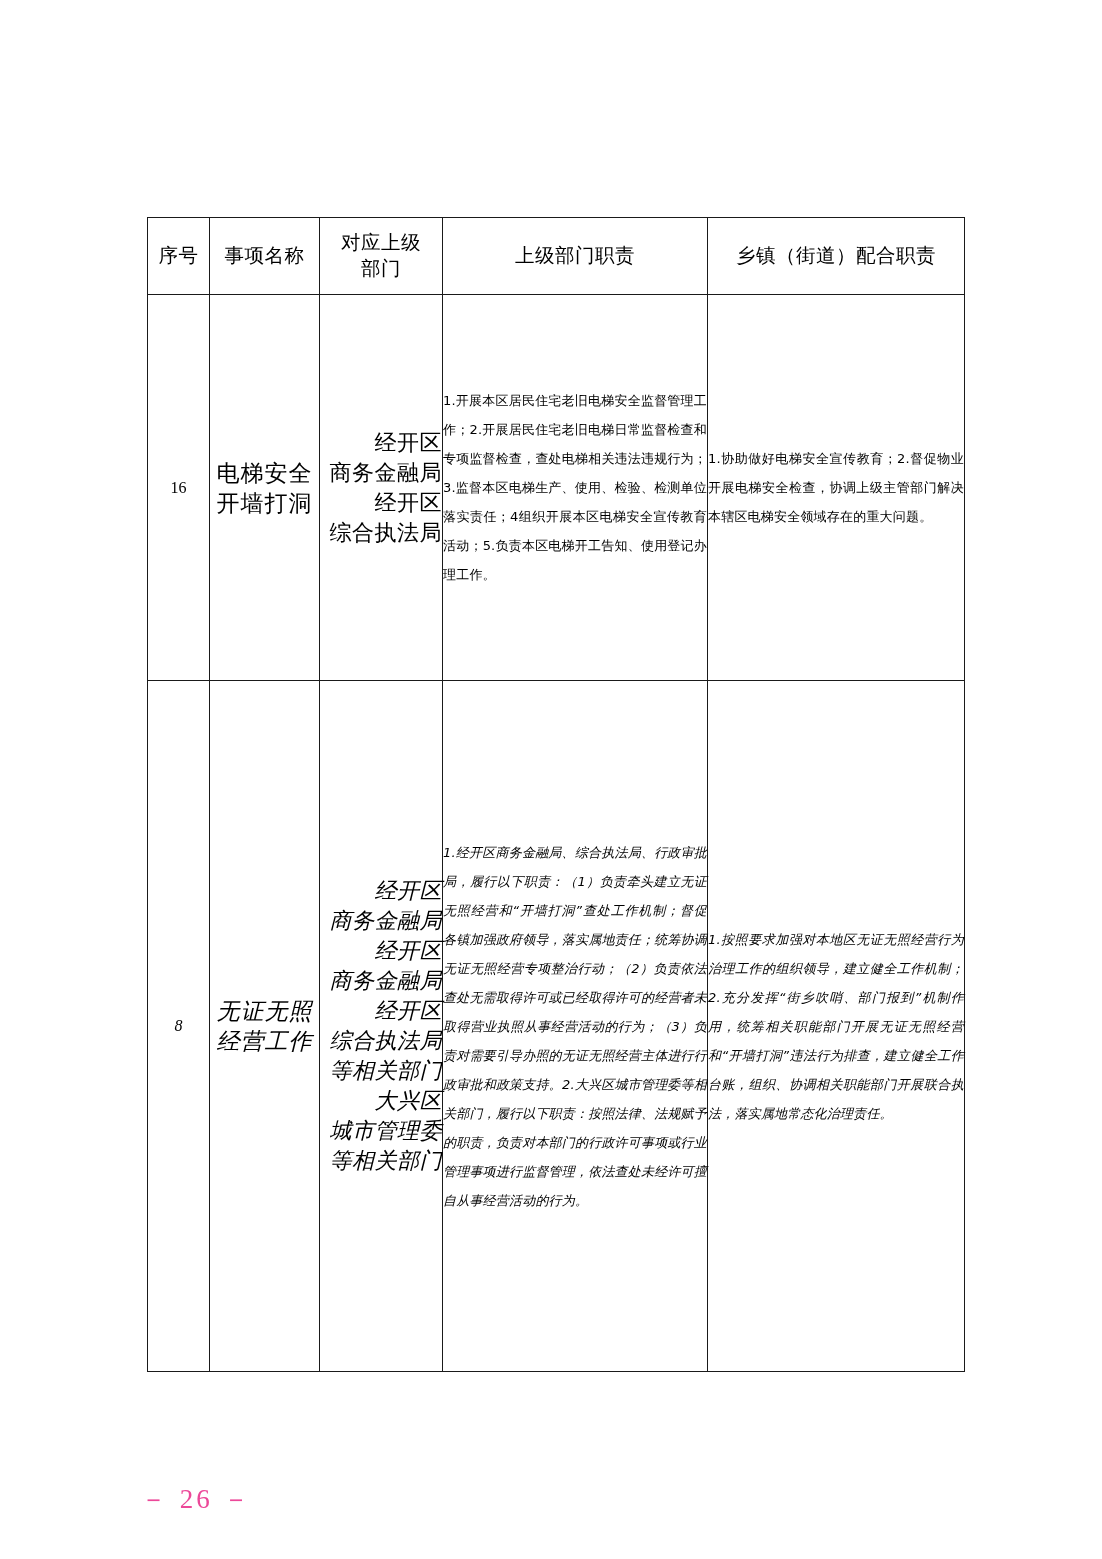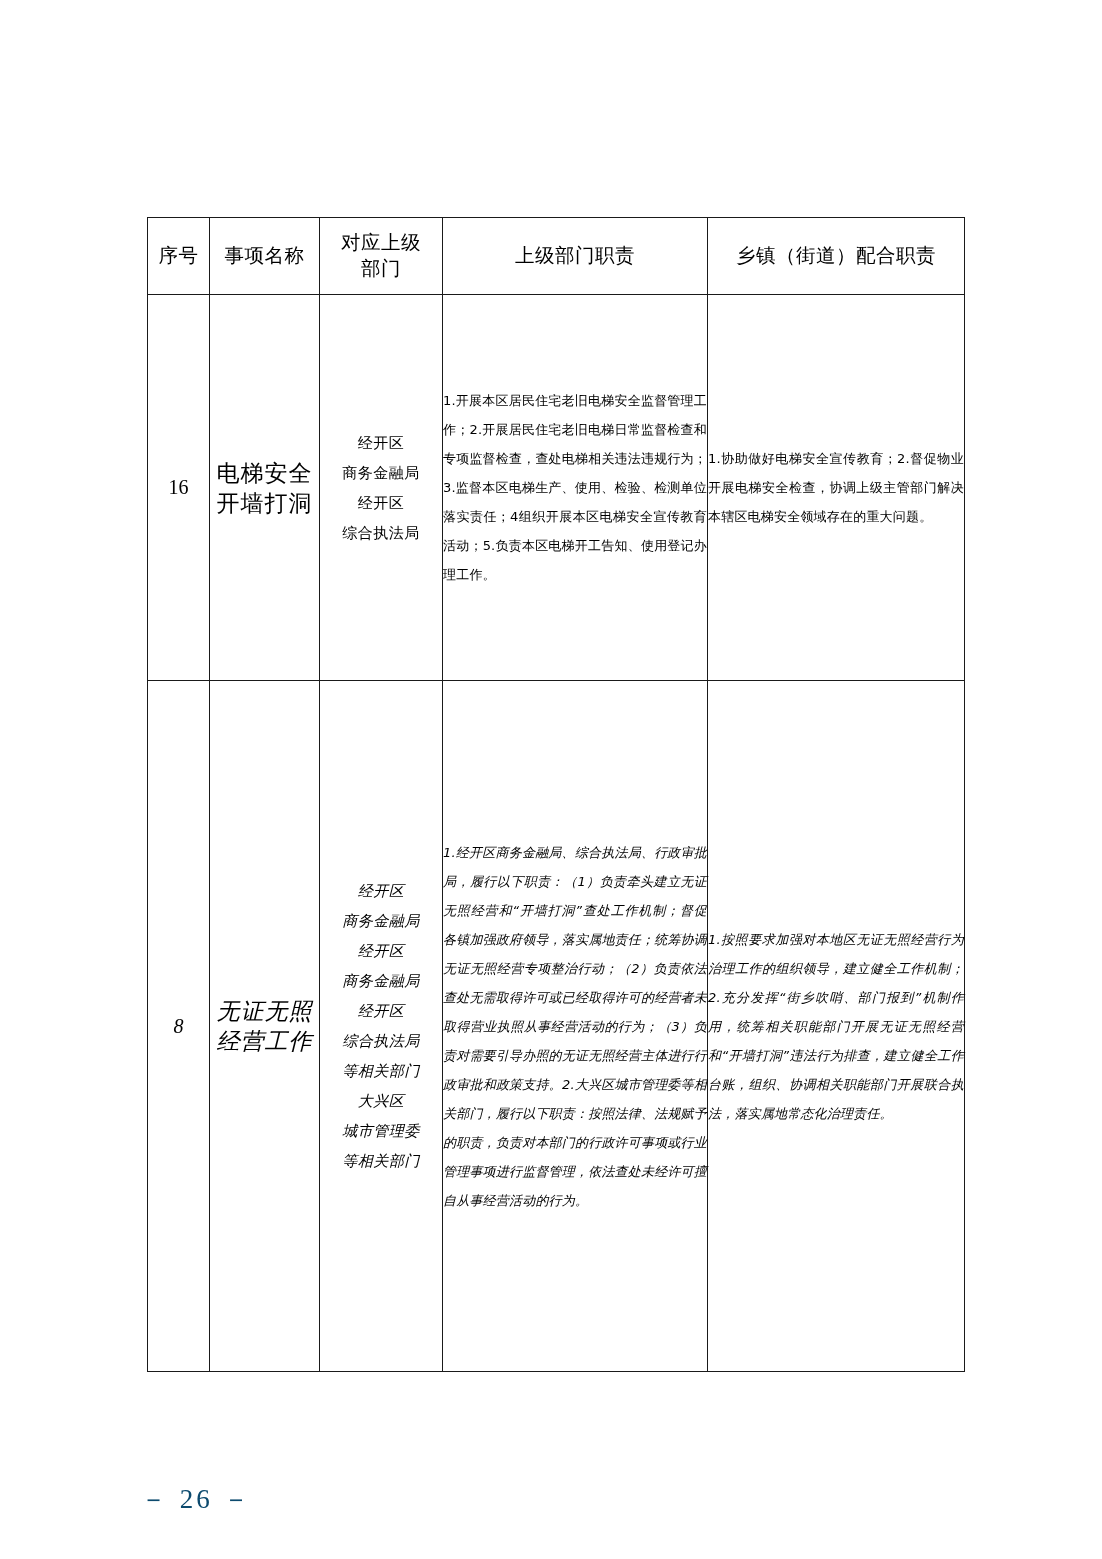--- a/index.html
+++ b/index.html
@@ -65,35 +65,35 @@
     letter-spacing: 0.5px;
   }
   thead th .hdr {
     display: block;
     text-align: center;
   }
 
   
   td.no-cell {
     text-align: center;
-    font-size: 20px;
+    font-size: 16px;
     font-family: "Liberation Serif", "DejaVu Serif", serif;
   }
 
   td.name-cell {
     text-align: center;
     font-size: 23px;
     line-height: 30px;
     letter-spacing: 1px;
   }
   td.name-cell .ln { display: block; }
 
   td.dept-cell {
-    text-align: center;
-    font-size: 15px;
+    text-align: right;
+    font-size: 22px;
     line-height: 30px;
     letter-spacing: 0.5px;
   }
   td.dept-cell .ln { display: block; }
 
   td.body-cell {
     vertical-align: middle;
     padding: 4px 9px 4px 10px;
     font-size: 13px;
     line-height: 29px;
@@ -115,21 +115,21 @@
   tr.row-17 td { height: 690px; font-style: italic; }
 
   
   .page-number {
     position: absolute;
     left: 140px;
     top: 1452px;
     font-family: "Liberation Serif", "DejaVu Serif", serif;
     font-size: 27px;
     letter-spacing: 3px;
-    color: #0c4a6e;
+    color: #ec4899;
   }
 </style>
 </head>
 <body>
 
 <div class="page">
 
   <div class="sheet">
     <table class="duty-table">
       <colgroup>

